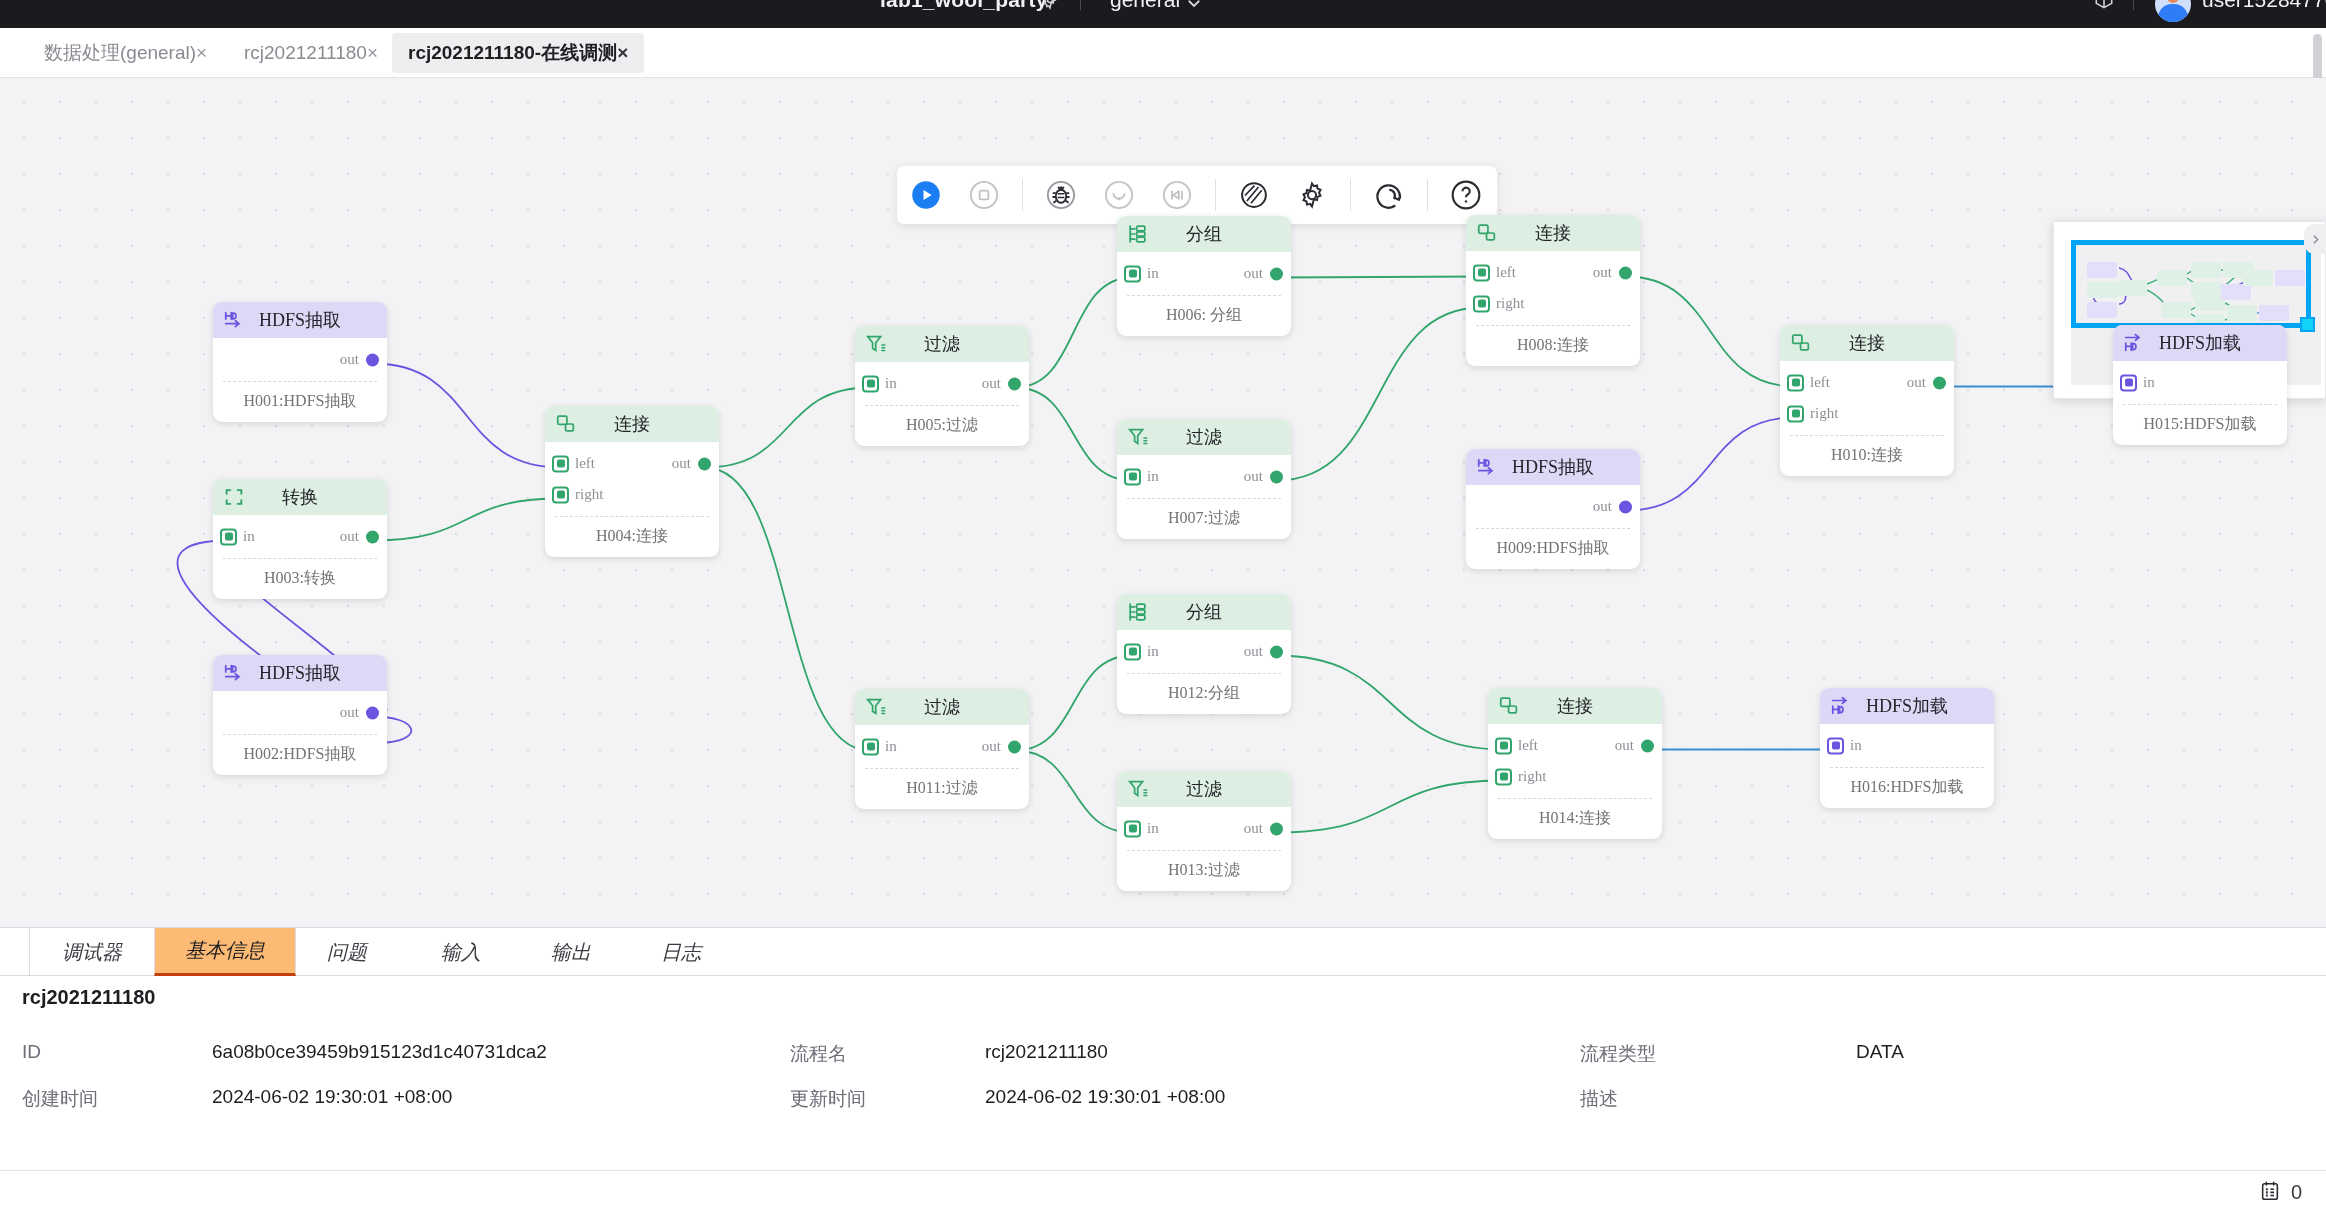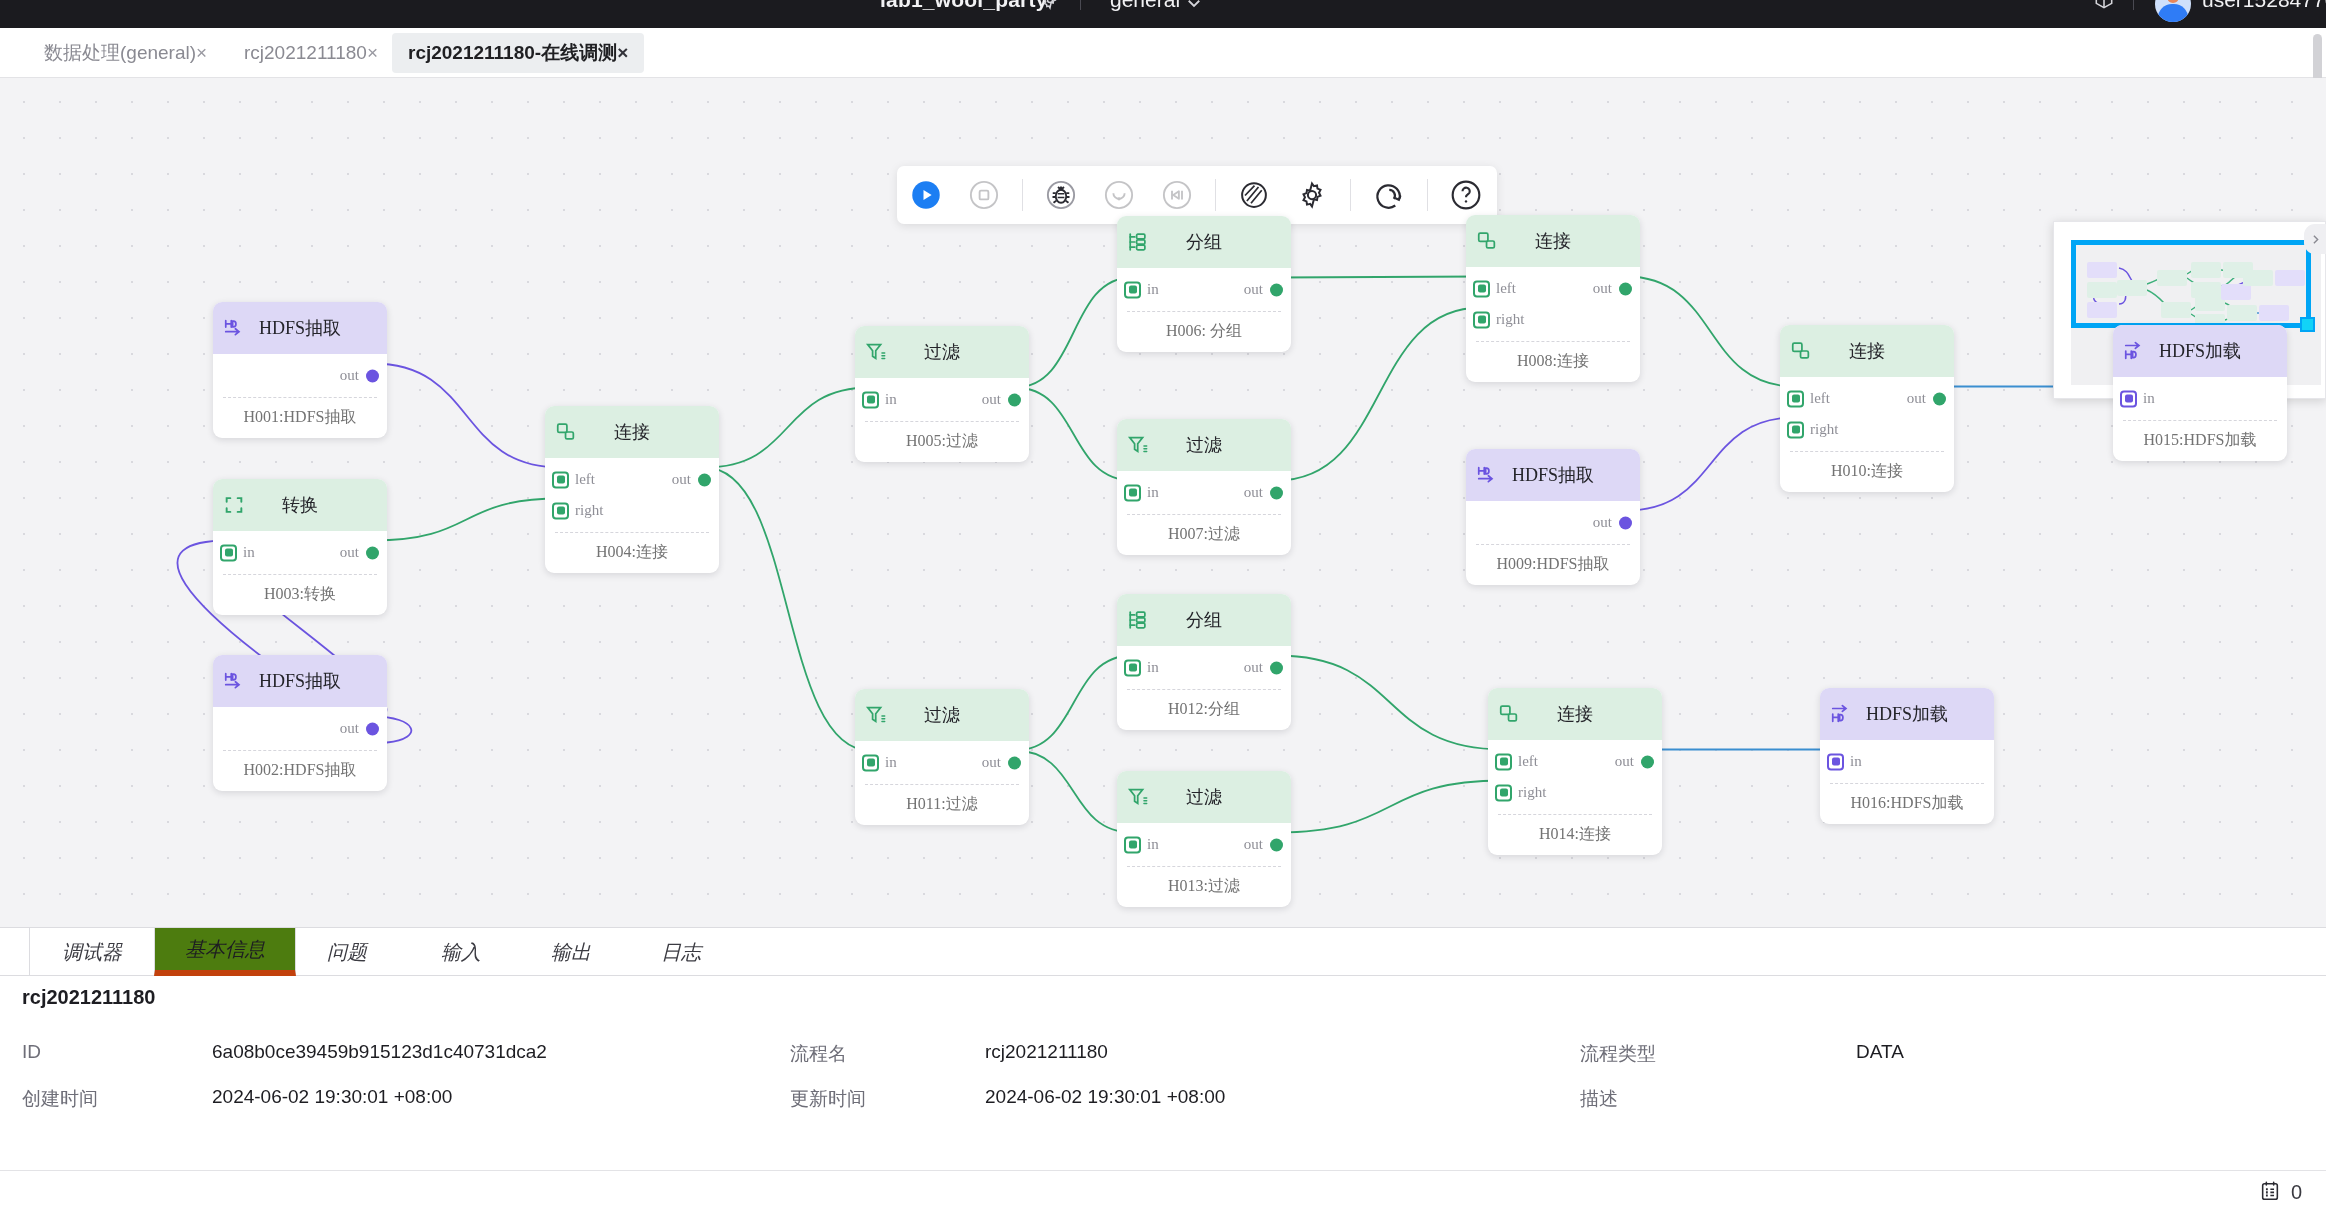--- a/index.html
+++ b/index.html
@@ -54,21 +54,21 @@
              box-shadow:0 2px 10px rgba(0,0,0,.10);
              display:flex; align-items:center; }
   #gtoolbar .tbtn{ width:58px; height:58px; display:flex; align-items:center;
                    justify-content:center; cursor:pointer; }
   #gtoolbar .vsep{ width:1px; height:32px; background:#e0e0e4; margin:0 9px; }
   .dim{ opacity:.32; }
 
   
   .node{ position:absolute; width:174px; background:#fff; border-radius:9px;
          box-shadow:0 2px 7px rgba(20,20,40,.13); overflow:hidden; cursor:pointer; }
-  .node .nhead{ height:52px; display:flex; align-items:center; padding:0 10px;
+  .node .nhead{ height:36px; display:flex; align-items:center; padding:0 10px;
                 position:relative; }
   .node .nhead .nicon{ width:22px; height:22px; flex:0 0 22px; }
   .node .nhead .ntitle{ position:absolute; left:0; right:0; text-align:center;
                         font-size:18px; color:#24242a;
                         font-family:"Liberation Serif","DejaVu Serif",serif;
                         pointer-events:none; }
   .node.green .nhead{ background:#dcefe2; }
   .node.purple .nhead{ background:#ddd8f6; }
   .node .nbody{ position:relative; padding:6px 0 4px; }
   .port{ height:31px; display:flex; align-items:center; position:relative; }
@@ -104,22 +104,22 @@
                          background:#efeff2; border-radius:11px 0 0 11px;
                          display:flex; align-items:center; justify-content:center; }
 
   
   #bottom{ position:absolute; left:0; top:927px; width:2326px; height:287px;
            background:#fff; border-top:1px solid #dcdce0; }
   #btabs{ position:absolute; left:0; top:0; width:2326px; height:48px;
           border-bottom:1px solid #dcdce0; }
   .btab{ position:absolute; top:0; height:48px; display:flex; align-items:center;
          justify-content:center; font-size:20px; color:#3b3b42; cursor:pointer;font-style:italic; }
-  .btab.active{ background:#4d7c0f; border-left:1px solid #dcdce0;
-                border-right:1px solid #dcdce0; border-bottom:6px solid #c2410c;
+  .btab.active{ background:#fdba74; border-left:1px solid #dcdce0;
+                border-right:1px solid #dcdce0; border-bottom:3px solid #c2410c;
                 color:#1d1d22; }
   .btab-gutter{ position:absolute; left:0; top:0; width:30px; height:48px;
                 border-right:1px solid #dcdce0; }
   #bflow{ position:absolute; left:22px; top:58px; font-size:20px; font-weight:700;
           color:#1d1d22; }
   .ikey{ position:absolute; font-size:19px; color:#6e6e78; }
   .ival{ position:absolute; font-size:19px; color:#1d1d22; }
   #bstatus{ position:absolute; left:0; bottom:0; width:2326px; height:44px;
             border-top:1px solid #e3e3e6; display:flex; align-items:center;
             justify-content:flex-end; padding-right:24px; gap:10px; }

